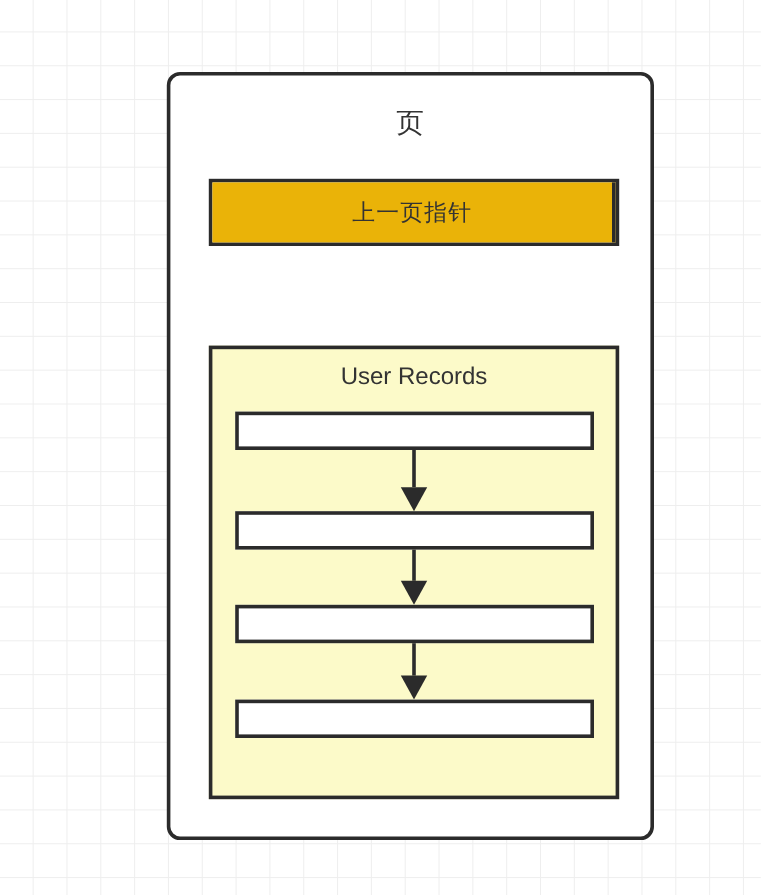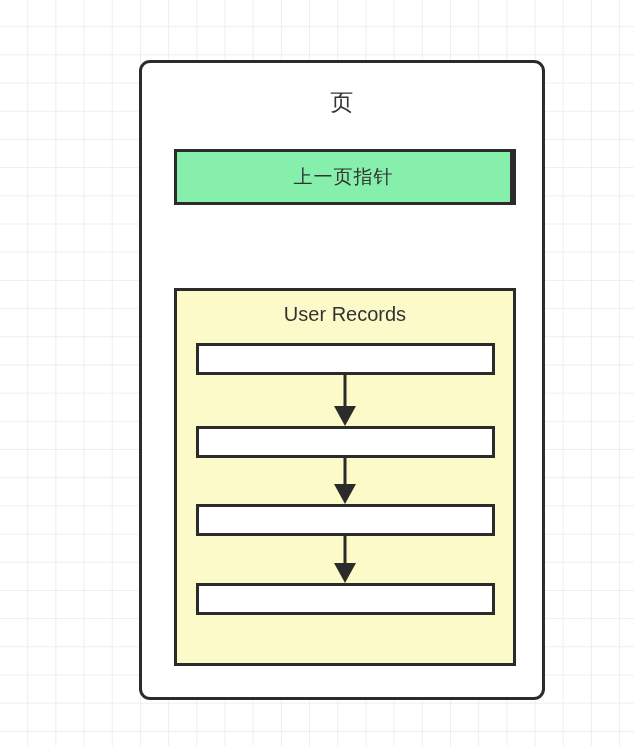--- a/index.html
+++ b/index.html
@@ -67,21 +67,21 @@
     flex: 1 1 50%;
     box-sizing: border-box;
     display: flex;
     align-items: center;
     justify-content: center;
     font-size: 19px;
     color: #333333;
     letter-spacing: 1px;
   }
   #pointer-prev {
-    background: #86efac;
+    background: #eab308;
     border-right: 3px solid #2b2b2b;
   }
   #pointer-next {
     background: #e3f9c9;
   }
 
   
   #records-panel {
     position: absolute;
     left: 32px;

